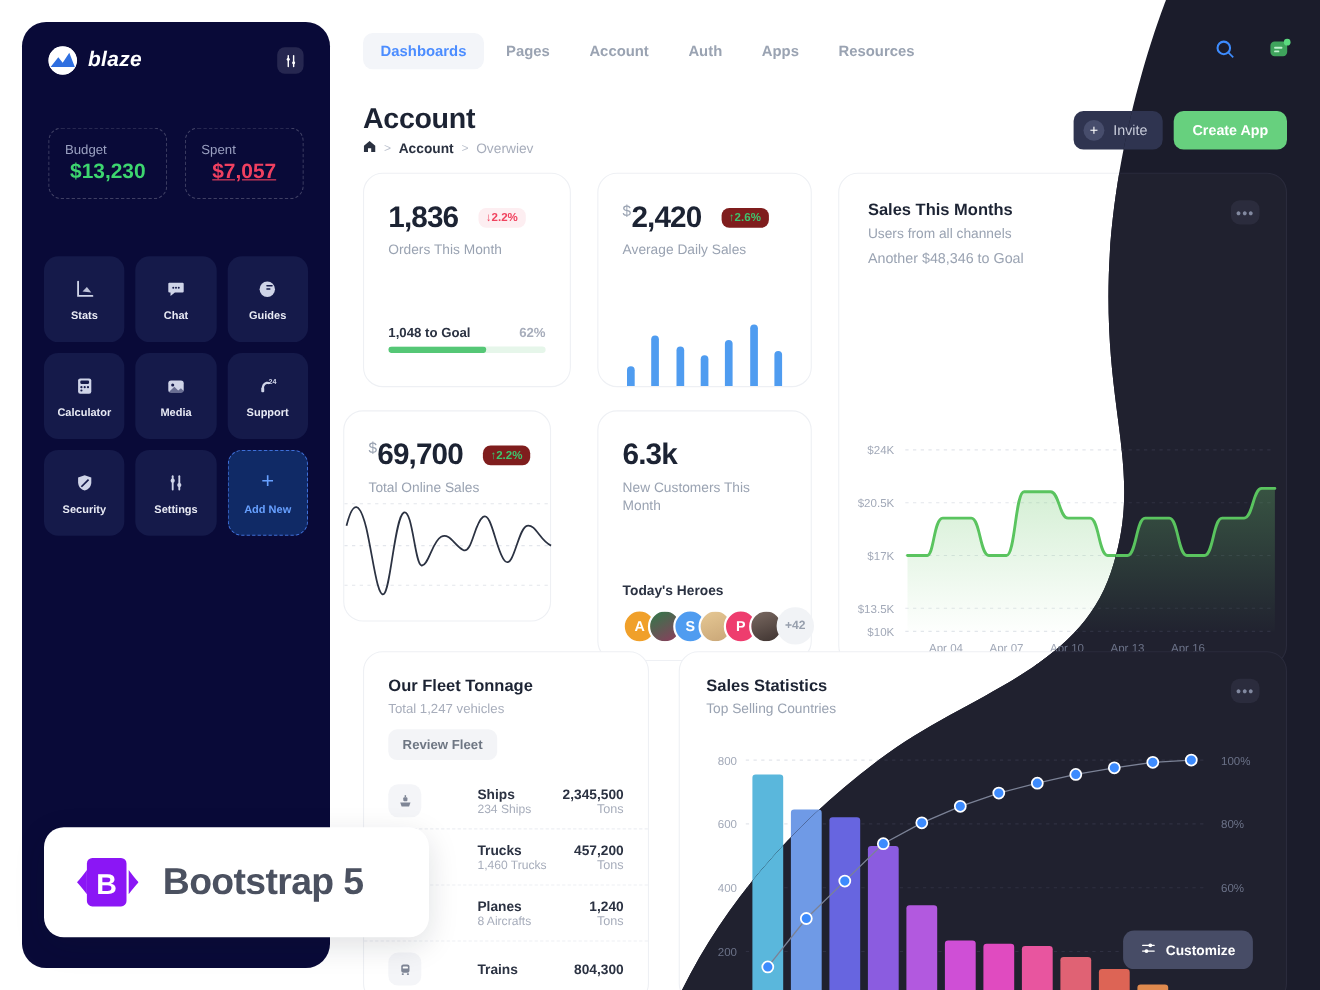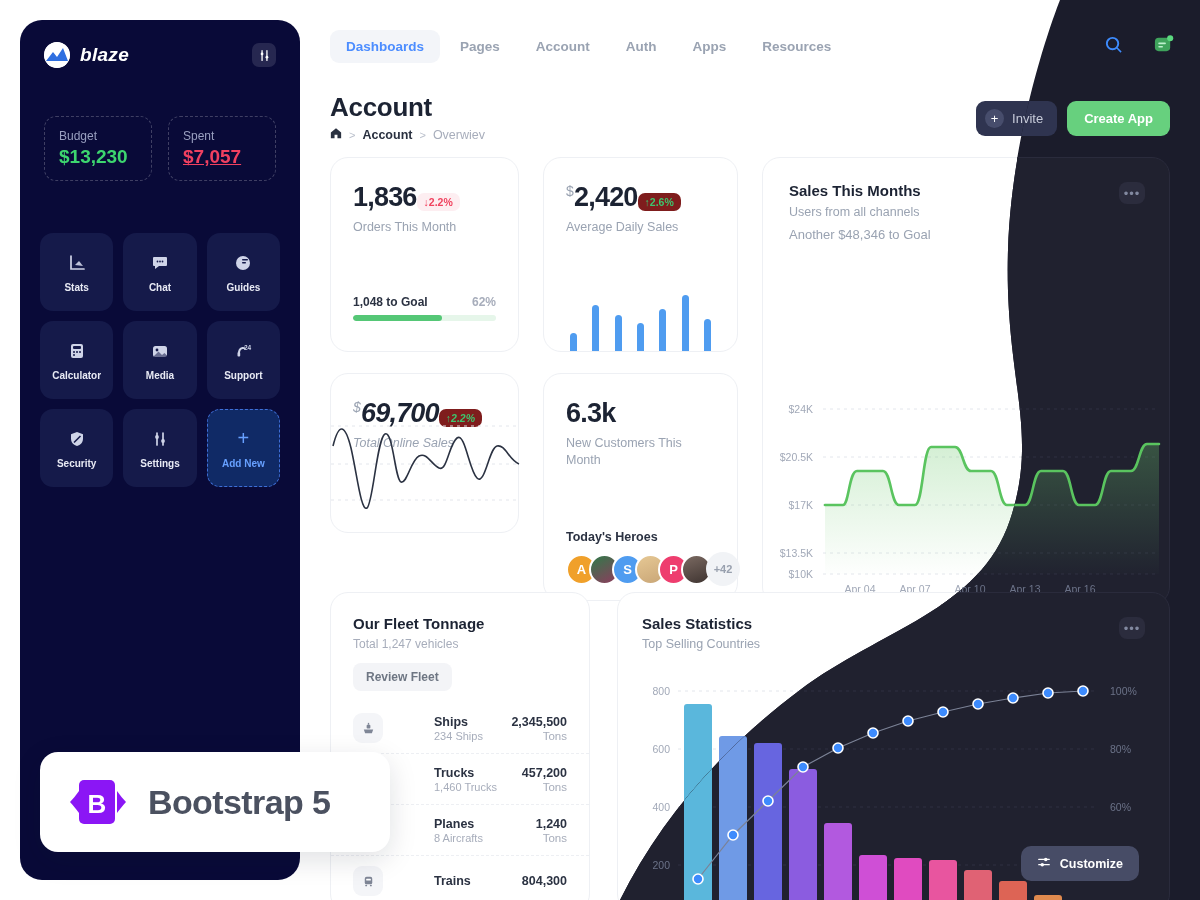--- a/index.html
+++ b/index.html
@@ -22,21 +22,21 @@
   .sb-head { display:flex; align-items:center; justify-content:space-between; padding:22px 24px 0 24px; }
   .brand { display:flex; align-items:center; gap:10px; }
   .brand-mark { width:26px; height:26px; border-radius:50%; background:#fff; position:relative; overflow:hidden; }
   .brand-mark svg{ position:absolute; left:0; top:0; }
   .brand-name { color:#fff; font-size:19px; font-weight:700; font-style:italic; letter-spacing:.3px; }
   .sb-gear { width:24px; height:24px; border-radius:7px; background:rgba(255,255,255,.12); display:flex; align-items:center; justify-content:center; }
 
   .budget-row { display:flex; gap:16px; padding:0 24px; margin-top:48px; }
   .budget-box { flex:1; border:1px dashed rgba(255,255,255,.22); border-radius:12px; padding:12px 14px; }
   .budget-label { font-size:12px; color:#9aa0c0; margin-bottom:3px; }
-  .budget-val { font-size:19px; font-weight:700; }
+  .budget-val { font-size:19px; font-weight:700;text-align:center; }
   .budget-val.green { color:#3dd66f; }
   .budget-val.red { color:#f04060;text-decoration:underline; }
 
   .tile-grid { display:grid; grid-template-columns:repeat(3,1fr); gap:10px; padding:0 20px; margin-top:52px; }
   .tile {
     height:78px; border-radius:13px; background:#151a4a;
     display:flex; flex-direction:column; align-items:center; justify-content:center; gap:8px;
   }
   .tile.add { background:#102a66; border:1px dashed #3f6fd8; }
   .tile-ico { height:22px; display:flex; align-items:center; justify-content:center; color:#cfd4e8; }
@@ -64,26 +64,26 @@
     font-size:13px; padding:8px 14px 8px 9px; border-radius:9px;
   }
   .plus-circle { width:19px; height:19px; border-radius:50%; background:#474d6c; color:#fff; display:flex; align-items:center; justify-content:center; font-size:13px; line-height:1; }
   .btn-create { background:#67d07e; color:#fff; font-size:13px; font-weight:700; padding:10px 17px; border-radius:9px; }
 
   
   .card { position:absolute; background:#fff; border:1px solid #eef0f4; border-radius:18px; }
   .card-sales { left:330px; top:157px; width:189px; height:195px; }
   .card-avg   { left:543px; top:157px; width:195px; height:195px; }
   .card-big   { left:762px; top:157px; width:408px; height:448px; }
-  .card-online{ left:330px; top:373px; width:189px; height:160px;font-style:italic; }
+  .card-online{ left:312px; top:373px; width:189px; height:192px; }
   .card-cust  { left:543px; top:373px; width:195px; height:228px; }
   .card-fleet { left:330px; top:592px; width:260px; height:320px; }
   .card-stats { left:617px; top:592px; width:553px; height:320px; }
 
-  .stat-top { display:flex; align-items:flex-end; gap:0; padding:26px 0 0 22px; }
+  .stat-top { display:flex; align-items:center; gap:18px; padding:26px 0 0 22px; }
   .stat-num { font-size:27px; font-weight:700; color:#1c2333; letter-spacing:-.8px; line-height:1; }
   .dollar { font-size:14px; color:#9aa3b2; font-weight:500; vertical-align:super; margin-right:1px; }
   .pill { font-size:10.5px; font-weight:700; padding:3px 7px; border-radius:7px; }
   .pill.down { color:#f0435f; background:#fdeef1; }
   .pill.up { color:#3ec46d; background:#7f1d1d; }
   .stat-sub { font-size:12.5px; color:#9aa3b2; padding:8px 0 0 22px; line-height:1.35; }
 
   .goal-row { position:absolute; left:22px; right:22px; bottom:42px; display:flex; justify-content:space-between; font-size:12px; }
   .goal-l { font-weight:700; color:#2b3242; }
   .goal-r { color:#a7adbb; font-weight:600; }

